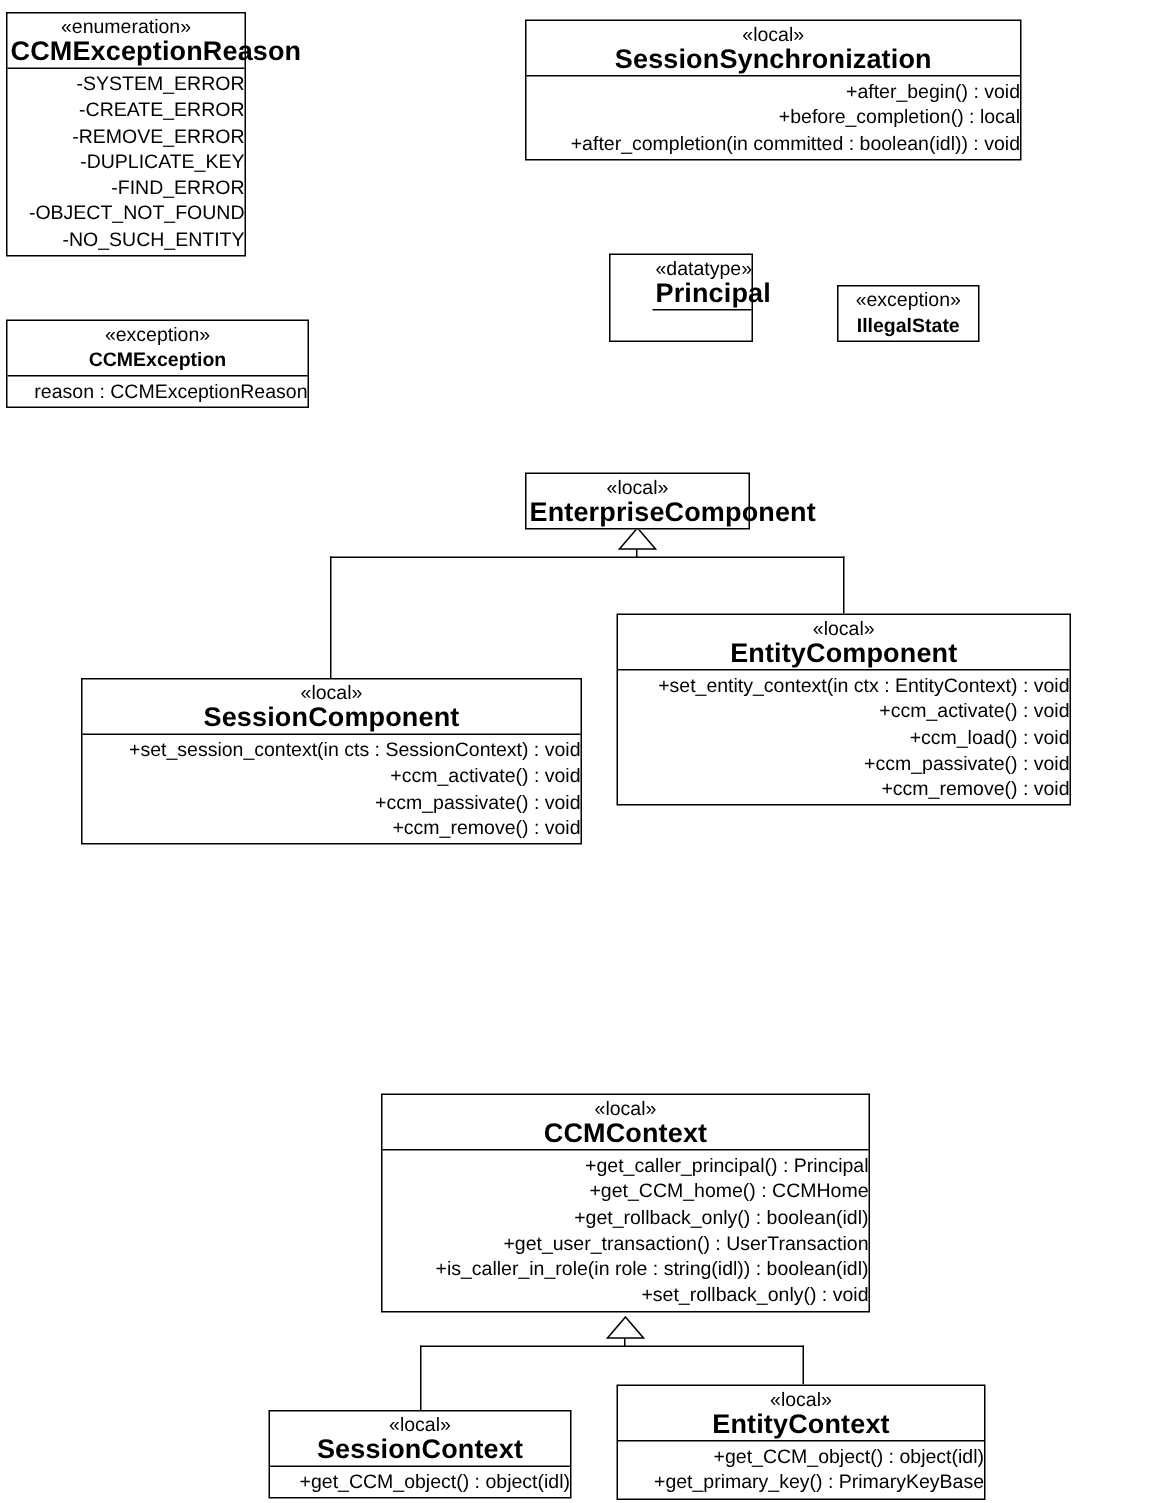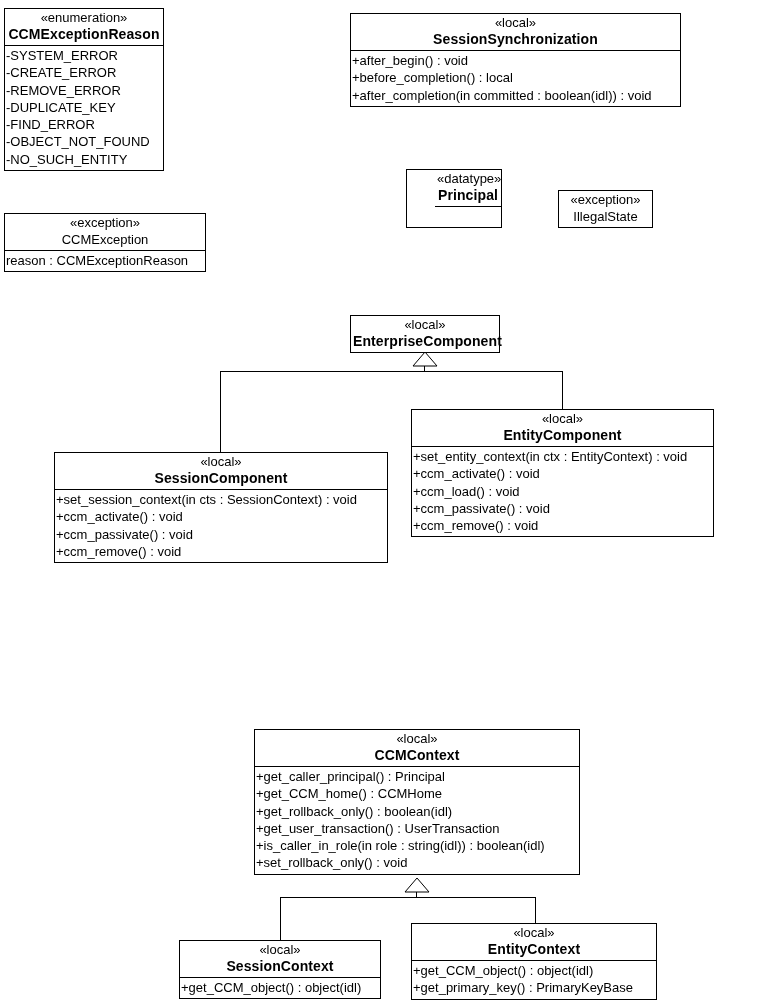--- a/index.html
+++ b/index.html
@@ -34,35 +34,36 @@
   }
   .stereotype {
     display: block;
     font-size: 13px;
     line-height: 16px;
     color: #000000;
     white-space: nowrap;
   }
   .cls-name {
     display: block;
-    font-size: 14px;
+    font-size: 18px;
     line-height: 17px;
     font-weight: bold;
     color: #000000;
     white-space: nowrap;
     letter-spacing: 0.1px;
   }
   .cls-name.plain {
-    font-weight: normal;
+    font-weight: bold;
     font-size: 13px;
     letter-spacing: 0;
   }
   .uml-compartment {
     box-sizing: border-box;
     padding: 1px 0 2px 1px;
+    text-align: right;
   }
   .uml-compartment.empty {
     min-height: 20px;
   }
   .member {
     display: block;
     font-size: 13px;
     line-height: 17.3px;
     color: #000000;
     white-space: nowrap;

